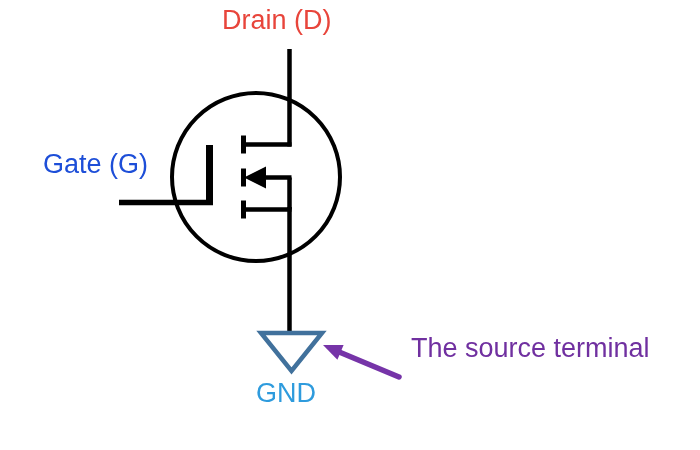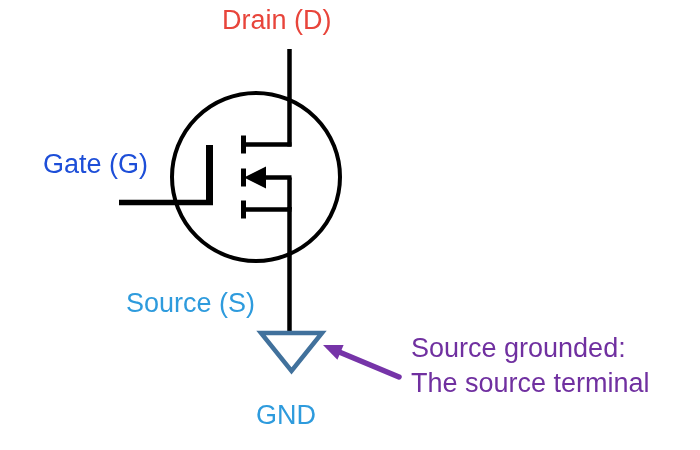--- a/index.html
+++ b/index.html
@@ -5,21 +5,21 @@
   html,body{margin:0;padding:0;background:#fff;}
   #stage{
     position:relative;width:700px;height:450px;background:#ffffff;
     font-family:Liberation Sans, sans-serif;overflow:hidden;
   }
   #circuit-svg{position:absolute;left:0;top:0;}
   .lbl{position:absolute;font-size:27px;line-height:1;white-space:nowrap;}
   .lbl-drain{left:222px;top:7px;color:#e8453b;}
   .lbl-gate{left:43px;top:151px;color:#1d4ed8;}
   .lbl-source{left:126px;top:290px;color:#2e9bdd;}
-  .lbl-gnd{left:256px;top:402px;color:#2e9bdd;}
+  .lbl-gnd{left:256px;top:380px;color:#2e9bdd;}
   .annotation{
     position:absolute;left:411px;top:331px;color:#7030a0;
     font-size:27px;line-height:35px;white-space:nowrap;
   }
 </style>
 </head>
 <body>
 
 <div id="stage">
 
@@ -49,21 +49,19 @@
     <polygon points="261,333 322,333 291.5,371" fill="none" stroke="#41719c" stroke-width="4.5" stroke-linejoin="miter"></polygon>
 
     <g>
       <line x1="399" y1="377" x2="338" y2="351.5" stroke="#7634a8" stroke-width="5.5" stroke-linecap="round"></line>
       <polygon points="323,345 337.4,359.8 343.6,345" fill="#7634a8"></polygon>
     </g>
   </svg>
 
   <div class="lbl lbl-drain">Drain (D)</div>
   <div class="lbl lbl-gate">Gate (G)</div>
-  <div class="lbl lbl-source">Source (S)</div>
   <div class="lbl lbl-gnd">GND</div>
 
   <div class="annotation">
-    <div>Source grounded:</div>
     <div>The source terminal</div>
   </div>
 
 </div>
 
 </body></html>

